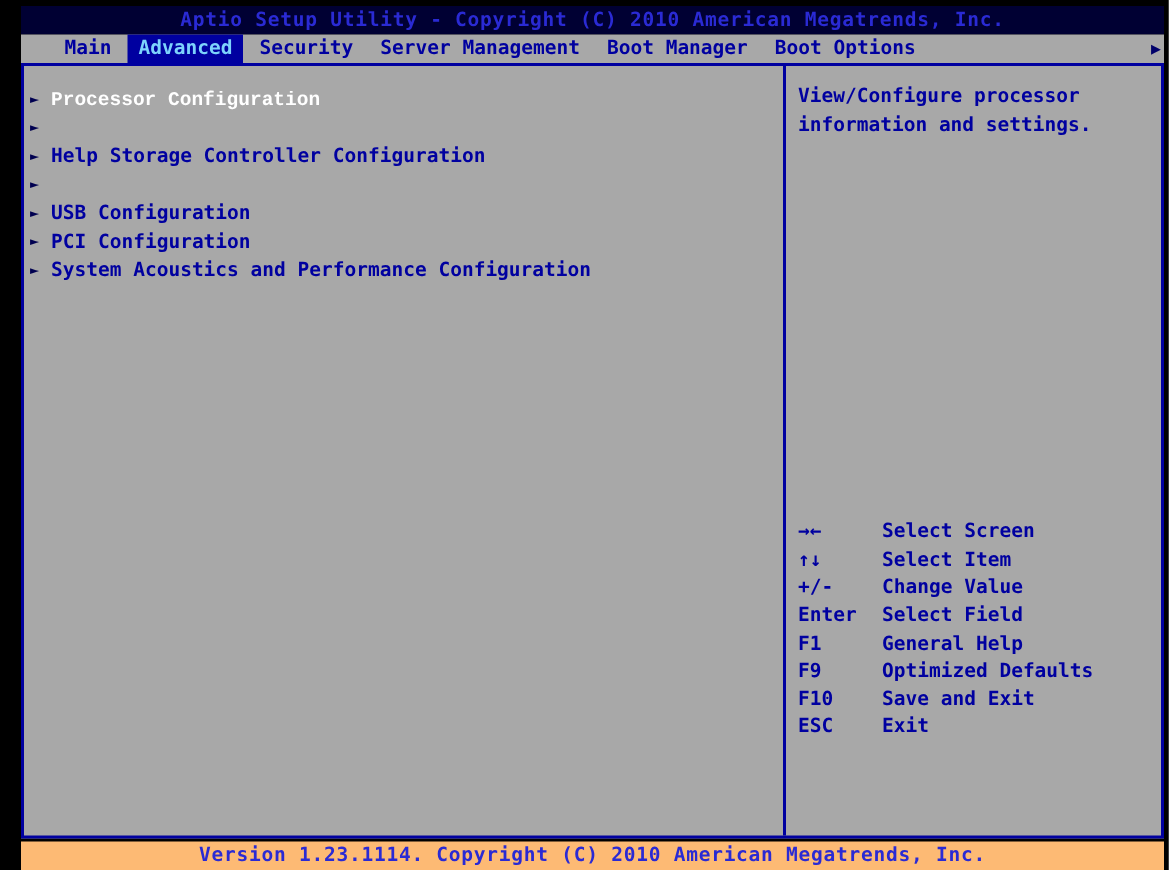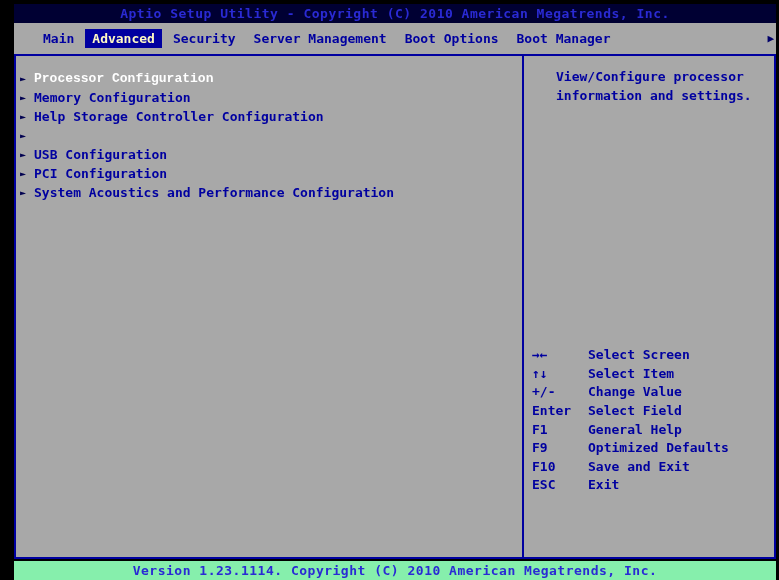--- a/index.html
+++ b/index.html
@@ -21,39 +21,39 @@
   .titlebar {
     height: 19px;
     background: #000033;
     color: #2a2ad4;
     text-align: center;
     line-height: 19px;
     letter-spacing: 0.5px;
     flex: 0 0 auto;
   }
   .menubar {
-    height: 31px;
+    height: 19px;
     background: #a8a8a8;
     color: #0000a0;
     display: flex;
     align-items: center;
     padding-left: 22px;
     flex: 0 0 auto;
   }
   .tab {
     padding: 0 7px;
     height: 19px;
     line-height: 19px;
     margin-right: 4px;
     cursor: default;
     white-space: nowrap;
   }
   .tab.selected {
     background: #0000a0;
-    color: #fef9c3;
+    color: #7dd3fc;
   }
   .menu-arrow {
     margin-left: auto;
     margin-right: 2px;
     color: #00006a;
     font-size: 11px;
   }
   .mainbox {
     flex: 1 1 auto;
     background: #a8a8a8;
@@ -88,38 +88,37 @@
     flex: 1 1 auto;
     border-left: 2px solid #0000a0;
     display: flex;
     flex-direction: column;
     padding: 11px 6px 62px 8px;
     color: #0000a0;
   }
   .help-text {
     max-width: 232px;
     line-height: 19px;
-    margin-left: 24px;
   }
   .spacer { flex: 1 1 auto; }
   .legend { flex: 0 0 auto; }
   .legend-row {
     display: flex;
     height: 18.6px;
     line-height: 18.6px;
     white-space: nowrap;
   }
   .legend-key {
     width: 56px;
     flex: 0 0 auto;
   }
   .footerbar {
     height: 19px;
     margin-top: 2px;
-    background: #86efac;
+    background: #fdba74;
     color: #2a2ad4;
     text-align: center;
     line-height: 19px;
     letter-spacing: 0.5px;
     flex: 0 0 auto;
   }
 </style>
 </head>
 <body>
 
@@ -127,35 +126,34 @@
 
   <div class="titlebar">
     <span>Aptio Setup Utility - Copyright (C) 2010 American Megatrends, Inc.</span>
   </div>
 
   <div class="menubar">
     <span class="tab">Main</span>
     <span class="tab selected">Advanced</span>
     <span class="tab">Security</span>
     <span class="tab">Server Management</span>
+    <span class="tab">Boot Manager</span>
     <span class="tab">Boot Options</span>
-    <span class="tab">Boot Manager</span>
     <span class="menu-arrow">▶</span>
   </div>
 
   <div class="mainbox">
 
     <div class="left-pane">
       <div class="opt selected">
         <span class="arrow">►</span>
         <span class="opt-label">Processor Configuration</span>
       </div>
       <div class="opt">
         <span class="arrow">►</span>
-        <span class="opt-label">Memory Configuration</span>
       </div>
       <div class="opt">
         <span class="arrow">►</span>
         <span class="opt-label">Help Storage Controller Configuration</span>
       </div>
       <div class="opt">
         <span class="arrow">►</span>
       </div>
       <div class="opt">
         <span class="arrow">►</span>

